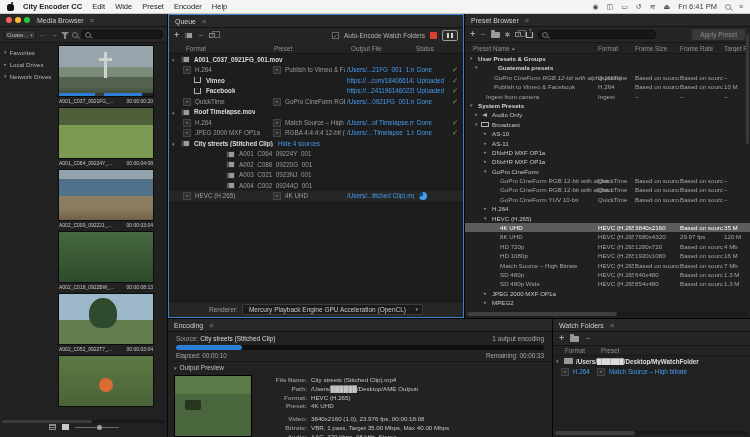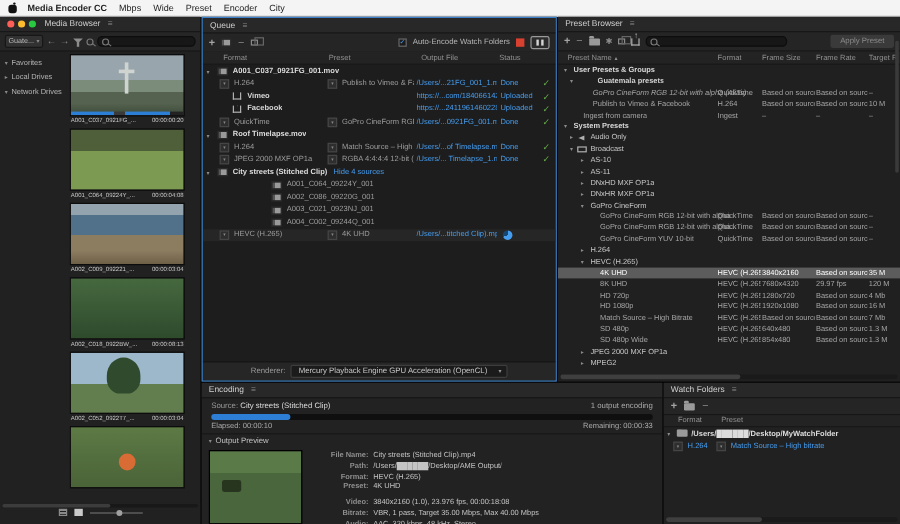--- a/index.html
+++ b/index.html
@@ -182,29 +182,43 @@
 .w-path{left:23px;color:#ddd;font-weight:bold}
 .w-dd1{left:8px}.w-fmt{left:20px;color:#459df0}.w-dd2{left:44px}.w-pre{left:56px;color:#459df0;width:135px}
 .w-hscroll{position:absolute;left:2px;bottom:2px;width:193px;height:4px;background:#1a1a1a;border-radius:2px}
 .w-hthumb{width:80px;height:4px;background:#3f3f3f;border-radius:2px}
 </style>
 </head>
 <body>
 
 <div id="menubar">
   <span class="apple"></span>
-  <span class="mb-app">Media Encoder CC</span>
+  <span class="mb-app">City Encoder CC</span>
   <span id="menu-items">
 
-  <span>Mbps</span>
+  <span>Edit</span>
       <span>Wide</span>
       <span>Preset</span>
       <span>Encoder</span>
-      <span>City</span>
+      <span>Help</span>
     </span>
+  <span class="mb-right">
+    <span id="status-icons">
+
+    <span class="mb-ic">◉</span>
+        <span class="mb-ic">◫</span>
+        <span class="mb-ic">▭</span>
+        <span class="mb-ic">↺</span>
+        <span class="mb-ic">≋</span>
+        <span class="mb-ic">⏏</span>
+      </span>
+    <span>Fri 6:41 PM</span>
+    <span class="i-mag lt"></span>
+    <span class="mb-ic">≡</span>
+  </span>
 </div>
 
 <div id="media" class="panel">
   <div class="tabrow">
     <span class="dots">
       <span class="dot dot-r"></span>
       <span class="dot dot-y"></span>
       <span class="dot dot-g"></span>
     </span>
     <span>Media Browser</span>

